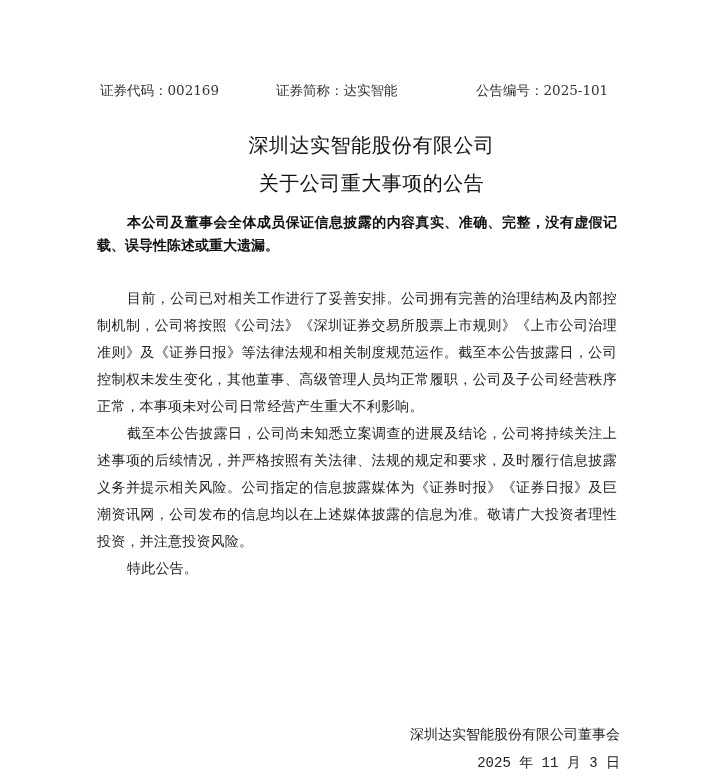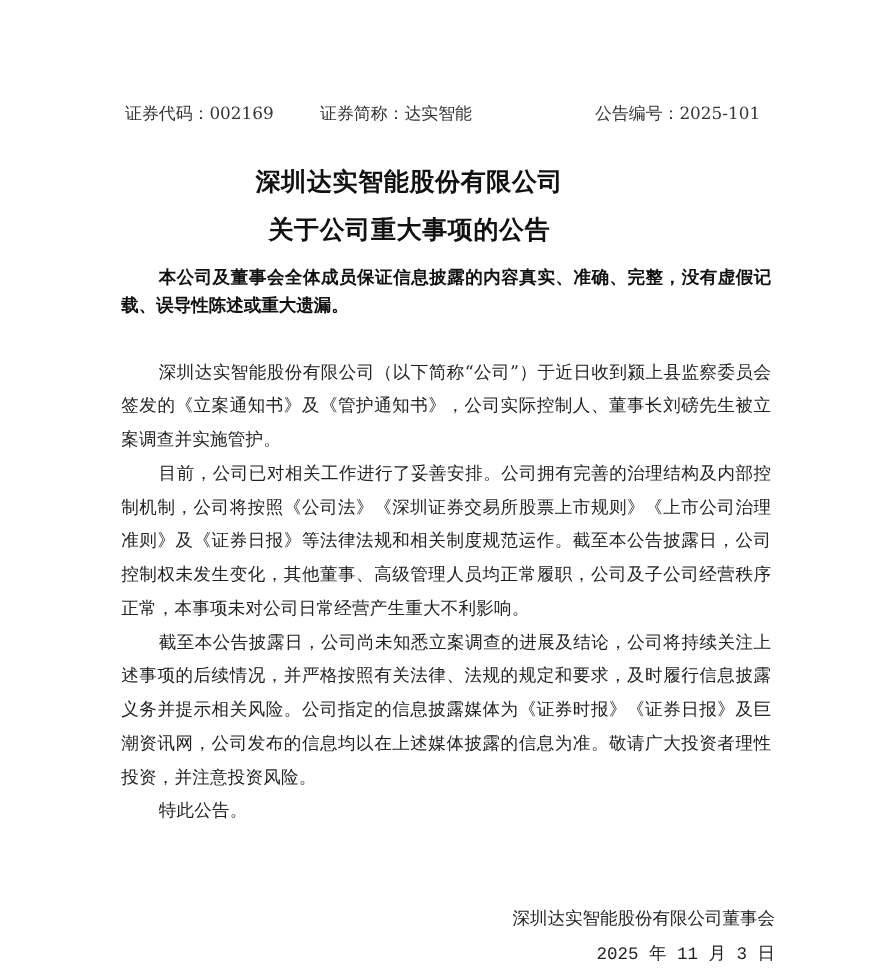--- a/index.html
+++ b/index.html
@@ -23,33 +23,34 @@
       height: 20px;
       font-size: 13.5px;
       color: #333;
     }
     .header-line span {
       position: absolute;
       top: 0;
       white-space: nowrap;
     }
     .hdr-code { left: 0; }
-    .hdr-abbr { left: 156px; text-align: right; }
+    .hdr-abbr { left: 176px; text-align: right; }
     .hdr-num { left: 376px; }
 
     .title {
       position: absolute;
       left: 0;
       width: 655px;
       text-align: center;
       font-family: "DejaVu Sans", "Liberation Sans", sans-serif;
-      font-weight: bold;
+      font-weight: normal;
       font-size: 20px;
       color: #111;
       letter-spacing: 0.5px;
+      padding-left: 44px;
     }
     .title-1 { top: 132px; }
     .title-2 { top: 170px; }
 
     .declaration {
       position: absolute;
       top: 211px;
       left: 97px;
       width: 520px;
       font-family: "DejaVu Sans", "Liberation Sans", sans-serif;
@@ -98,20 +99,19 @@
   <span class="hdr-abbr">证券简称：达实智能</span>
   <span class="hdr-num">公告编号：2025-101</span>
 </div>
 
 <div class="title title-1">深圳达实智能股份有限公司</div>
 <div class="title title-2">关于公司重大事项的公告</div>
 
 <div class="declaration">本公司及董事会全体成员保证信息披露的内容真实、准确、完整，没有虚假记载、误导性陈述或重大遗漏。</div>
 
 <div class="body-text p1">
-  <p class="para">深圳达实智能股份有限公司（以下简称“公司”）于近日收到颍上县监察委员会签发的《立案通知书》及《管护通知书》，公司实际控制人、董事长刘磅先生被立案调查并实施管护。</p>
   <p class="para">目前，公司已对相关工作进行了妥善安排。公司拥有完善的治理结构及内部控制机制，公司将按照《公司法》《深圳证券交易所股票上市规则》《上市公司治理准则》及《证券日报》等法律法规和相关制度规范运作。截至本公告披露日，公司控制权未发生变化，其他董事、高级管理人员均正常履职，公司及子公司经营秩序正常，本事项未对公司日常经营产生重大不利影响。</p>
   <p class="para">截至本公告披露日，公司尚未知悉立案调查的进展及结论，公司将持续关注上述事项的后续情况，并严格按照有关法律、法规的规定和要求，及时履行信息披露义务并提示相关风险。公司指定的信息披露媒体为《证券时报》《证券日报》及巨潮资讯网，公司发布的信息均以在上述媒体披露的信息为准。敬请广大投资者理性投资，并注意投资风险。</p>
   <p class="para">特此公告。</p>
 </div>
 
 <div class="signature sig-org">深圳达实智能股份有限公司董事会</div>
 <div class="signature sig-date">2025 年 11 月 3 日</div>
 
 </body></html>

